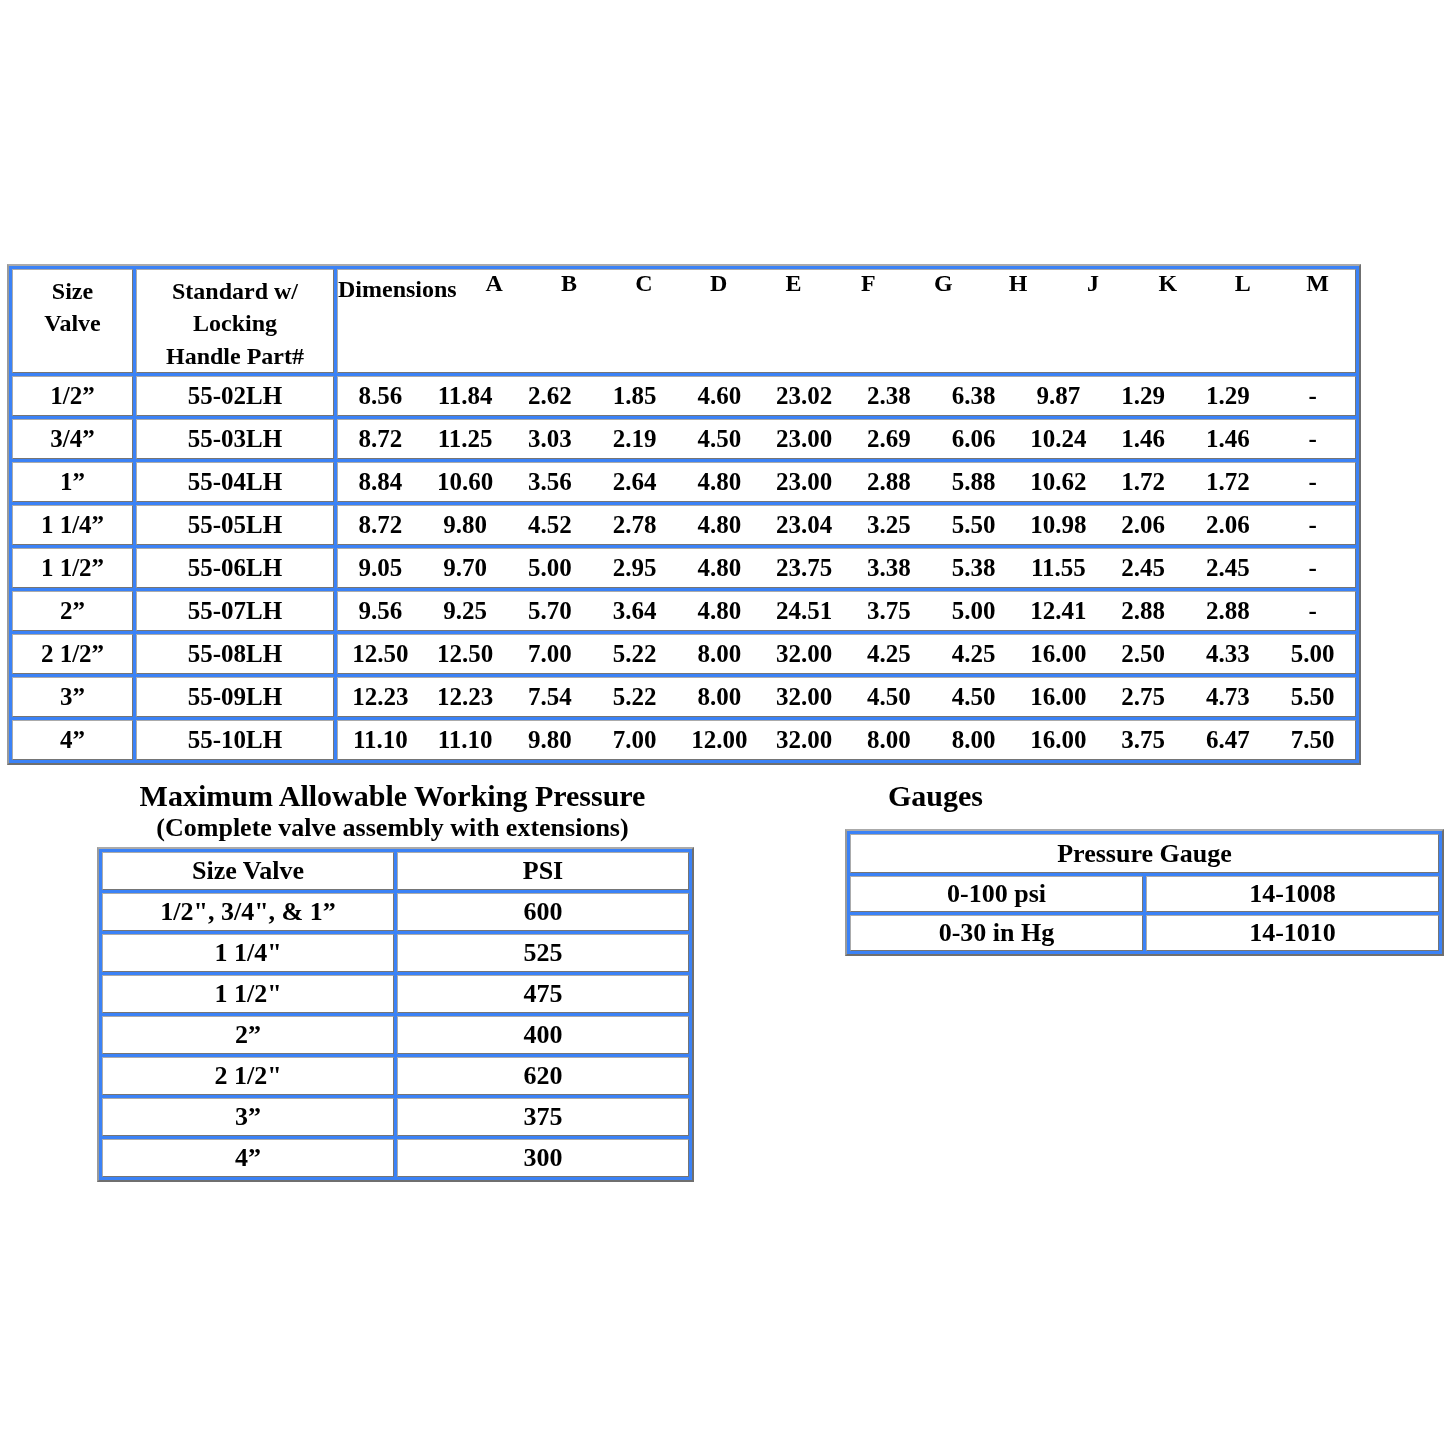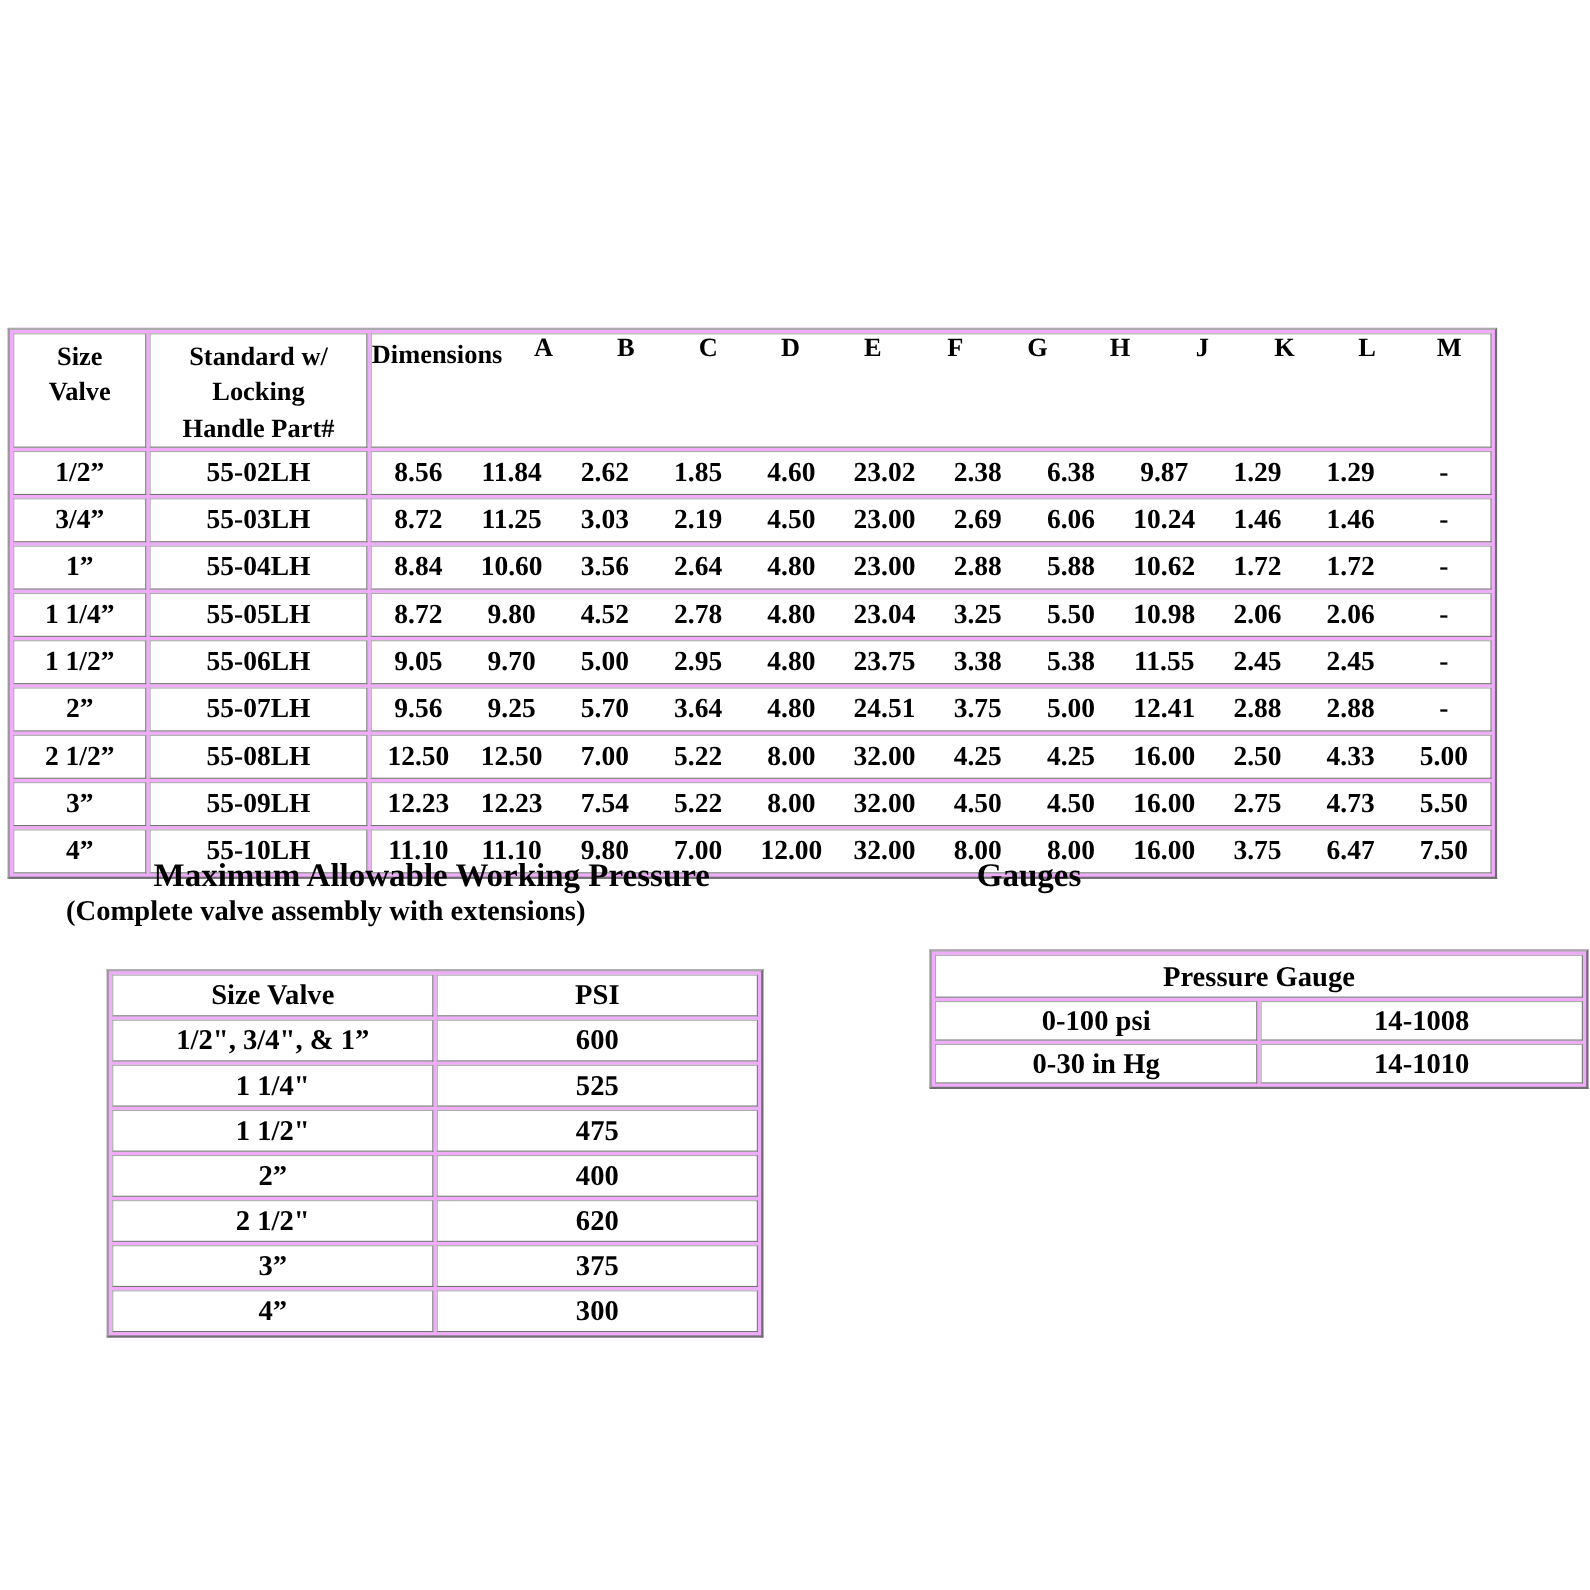--- a/index.html
+++ b/index.html
@@ -3,45 +3,45 @@
 <meta charset="utf-8">
 <style>
   html,body{margin:0;padding:0;background:#fff;}
   body{
     width:1445px;height:1445px;position:relative;overflow:hidden;
     font-family:"Liberation Serif","DejaVu Serif",serif;
     font-weight:bold;color:#000;
   }
   table.bev{
     border-collapse:separate;border-spacing:3px;
-    background:#f0abfc;table-layout:fixed;
+    background:#3b82f6;table-layout:fixed;
     border:2px solid #8a8a8a;
     border-top-color:#aaa;border-left-color:#9a9a9a;
-    border-bottom-color:#6f6f6f;border-right-color:#6f6f6f;margin-top:34px;
+    border-bottom-color:#6f6f6f;border-right-color:#6f6f6f;
   }
   table.bev td{
     background:#fff;text-align:center;vertical-align:middle;padding:0;
     border:1px solid #ababab;
     border-bottom-color:#757575;border-right-color:#757575;
   }
   
   #dim-table{position:absolute;left:7px;top:264px;width:1354px;}
   #dim-table td{font-size:25px;height:38px;}
   #dim-table tr.hdr td{height:100px;vertical-align:top;}
   .pre{white-space:pre-line;line-height:1.35;padding-top:5px;display:block;font-size:24px;}
   .dim-head{display:flex;justify-content:space-between;height:100px;}
   .dim-title{font-size:24px;padding-top:6px;}
   .letters,.vals{display:flex;width:100%;}
   .letters span,.vals span{flex:1 1 0;text-align:center;}
   .letters{font-size:24px;padding-bottom:5px;}
   .vals{font-size:25px;}
   
   .sec-title{position:absolute;font-size:30px;white-space:nowrap;text-align:center;}
   #mawp-title{left:60px;top:779px;width:665px;text-align:center;}
-  #mawp-sub{position:absolute;left:60px;top:813px;width:665px;font-size:26px;}
+  #mawp-sub{position:absolute;left:60px;top:813px;width:665px;text-align:center;font-size:26px;}
   #gauges-title{left:888px;top:779px;}
   
   #mawp-table{position:absolute;left:97px;top:847px;width:594px;}
   #mawp-table td{font-size:26px;height:36px;}
   
   #gauge-table{position:absolute;left:845px;top:829px;width:596px;}
   #gauge-table td{font-size:26px;height:34px;}
   #gauge-table td.note{font-size:19px;height:24px;}
   #gauge-table td.gtitle{height:37px;}
 </style>

